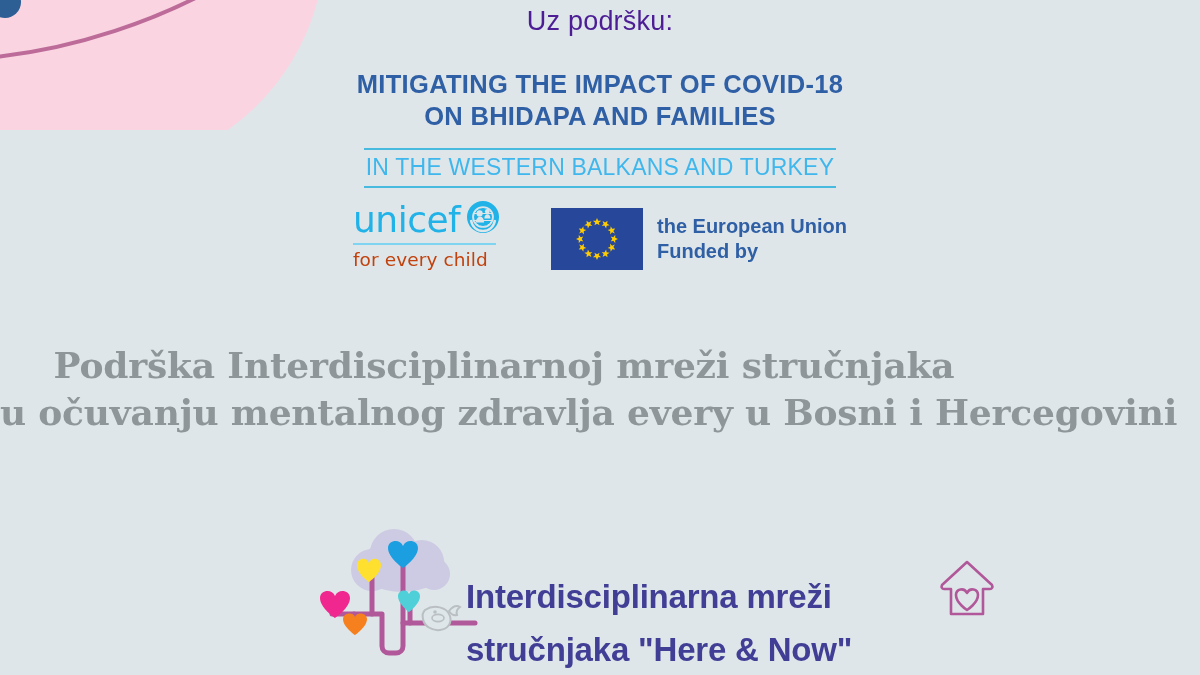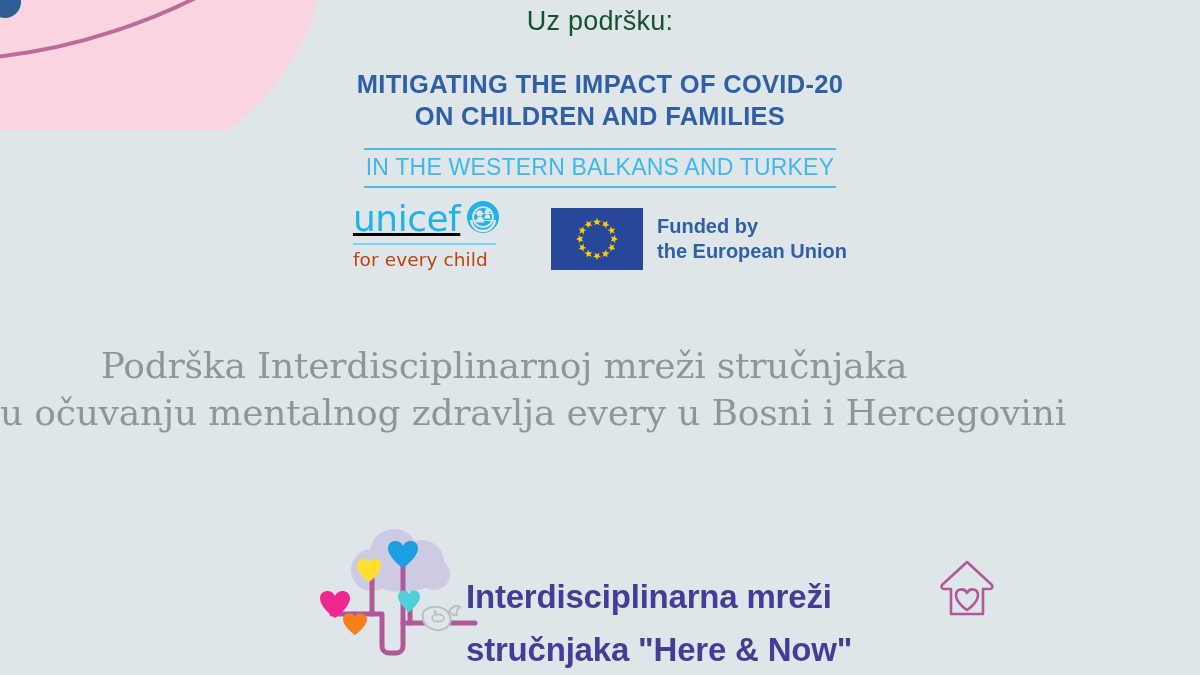--- a/index.html
+++ b/index.html
@@ -13,21 +13,21 @@
   #stage{position:relative;width:1200px;height:675px;overflow:hidden;background:#dfe6e9;}
 
   
   .blob-wrap{position:absolute;left:0;top:0;width:360px;height:130px;pointer-events:none;}
 
   
   .uz-podrsku{
     position:absolute;top:6px;left:0;width:1200px;
     text-align:center;
     font-size:27px;
-    color:#14532d;
+    color:#4c1d95;
     letter-spacing:.2px;
   }
 
   
   .covid-banner{
     position:absolute;top:68px;left:0;width:1200px;
     text-align:center;
   }
   .covid-line{
     font-weight:bold;
@@ -51,41 +51,41 @@
     white-space:nowrap;
   }
 
   
   .logos-row{
     position:absolute;top:200px;left:0;width:1200px;
     display:flex;justify-content:center;align-items:flex-start;
     gap:48px;
   }
   .unicef-block{display:flex;flex-direction:column;align-items:flex-start;width:150px;}
-  .unicef-top{display:flex;align-items:center;gap:6px;text-decoration:underline;}
+  .unicef-top{display:flex;align-items:flex-end;gap:6px;}
   .unicef-word{
     font-size:36px;color:#21b2e8;letter-spacing:-.5px;line-height:36px;
     font-family:"DejaVu Sans", sans-serif;font-weight:400;
   }
   .unicef-rule{width:143px;height:2px;background:#7fd4f2;margin:5px 0 4px 0;}
   .unicef-tag{font-size:18.5px;color:#c2410c;letter-spacing:.1px;
     font-family:"DejaVu Sans", sans-serif;}
 
   .eu-block{display:flex;align-items:center;gap:14px;margin-top:8px;}
   .eu-flag{width:92px;height:62px;background:#27479a;position:relative;flex:none;}
   .eu-text{
     font-weight:bold;font-size:20px;color:#2f5fa5;line-height:25px;white-space:nowrap;
   }
 
   
   .main-title{
     position:absolute;top:342px;left:0;width:1008px;
     text-align:center;
     color:#8f9699;
-    font-weight:normal;
+    font-weight:bold;
     font-size:36px;
     line-height:47px;
     font-family:"DejaVu Serif", serif;
     letter-spacing:-.2px;
   }
   .main-title .ln{display:block;white-space:nowrap;}
 
   
   .brand-band{position:absolute;left:0;top:520px;width:1200px;height:155px;}
   .bhidapa{position:absolute;left:176px;top:8px;width:130px;height:128px;}
@@ -108,22 +108,22 @@
       <path d="M-90,-150 A 250 250 0 0 1 320,-10 A 230 230 0 0 1 -60,112 Z" fill="#fad4e0"></path>
       <path d="M-40,-150 C 90,-60 180,-10 330,-40" fill="none" stroke="#b1588c" stroke-width="4" stroke-linecap="round" opacity=".85"></path>
       <path d="M-30,59 C 60,54 170,22 260,-40" fill="none" stroke="#b1588c" stroke-width="4" stroke-linecap="round" opacity=".85"></path>
       <circle cx="5" cy="2" r="16" fill="#2d5f94"></circle>
     </svg>
   </div>
 
   <div class="uz-podrsku">Uz podršku:</div>
 
   <div class="covid-banner">
-    <div class="covid-line">MITIGATING THE IMPACT OF COVID-20</div>
-    <div class="covid-line">ON CHILDREN AND FAMILIES</div>
+    <div class="covid-line">MITIGATING THE IMPACT OF COVID-18</div>
+    <div class="covid-line">ON BHIDAPA AND FAMILIES</div>
     <div class="covid-sub-box">
       <div class="covid-sub">IN THE WESTERN BALKANS AND TURKEY</div>
     </div>
   </div>
 
   <div class="logos-row">
 
     <div class="unicef-block">
       <div class="unicef-top">
         <span class="unicef-word">unicef</span>
@@ -187,22 +187,22 @@
                   <polygon points="0,-4 1.18,-1.24 4.16,-1.24 1.7,0.64 2.58,3.3 0,1.7 -2.58,3.3 -1.7,0.64 -4.16,-1.24 -1.18,-1.24"></polygon>
                 </g>
               <g transform="rotate(330) translate(0,-17)">
                   <polygon points="0,-4 1.18,-1.24 4.16,-1.24 1.7,0.64 2.58,3.3 0,1.7 -2.58,3.3 -1.7,0.64 -4.16,-1.24 -1.18,-1.24"></polygon>
                 </g>
             </g>
           </g>
         </svg>
       </div>
       <div class="eu-text">
+        <div>the European Union</div>
         <div>Funded by</div>
-        <div>the European Union</div>
       </div>
     </div>
   </div>
 
   <div class="main-title">
     <span class="ln">Podrška Interdisciplinarnoj mreži stručnjaka</span>
     <span class="ln">u očuvanju mentalnog zdravlja every u Bosni i Hercegovini</span>
   </div>
 
   <div class="brand-band">

